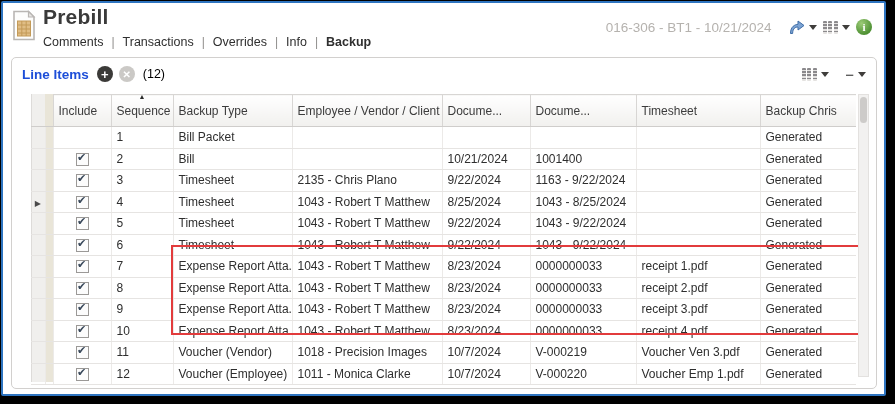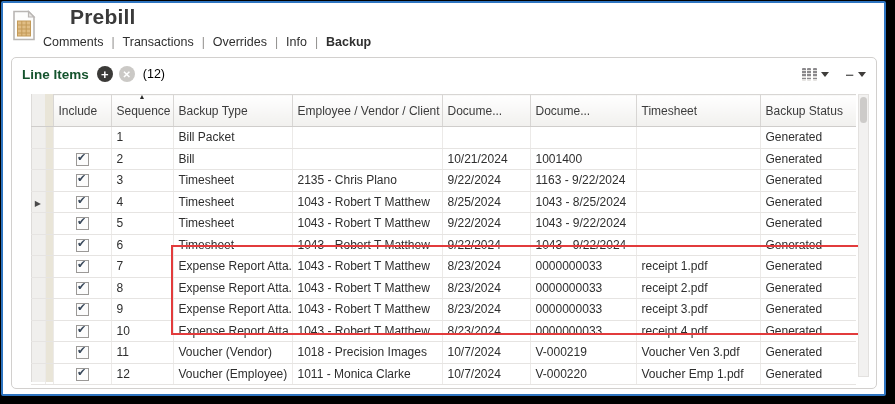--- a/index.html
+++ b/index.html
@@ -14,42 +14,42 @@
     position: absolute; left: 1px; top: 1px;
     width: 885px; height: 395px;
     background: #fff;
     border: 2px solid #2e74c0;
     border-radius: 2px;
   }
 
   
   .top-header { position: absolute; left: 0; top: 0; right: 0; height: 54px; background: #fff; }
   .doc-icon { position: absolute; left: 9px; top: 7px; width: 24px; height: 31px; }
-  .title { position: absolute; left: 40px; top: 2px; font-size: 21px; font-weight: 700; color: #3a3a3a; letter-spacing: 0.2px; margin-left: 27px; }
+  .title { position: absolute; left: 40px; top: 2px; font-size: 21px; font-weight: 700; color: #3a3a3a; letter-spacing: 0.2px; }
   .tabs { position: absolute; left: 40px; top: 32px; font-size: 12.5px; color: #2f2f2f; white-space: nowrap; }
   .tab { display: inline-block; cursor: default; }
   .tab.active { font-weight: 700; }
   .tab-sep { display: inline-block; color: #8f8d8b; margin: 0 8px; font-size: 12px; }
   .ref-cluster { position: absolute; right: 12px; top: 16px; display: flex; align-items: center; }
   .ref-text { color: #b5b2ae; font-size: 13.5px; margin-right: 10px; white-space: nowrap; }
   .caret-down { width: 0; height: 0; border-left: 4px solid transparent; border-right: 4px solid transparent; border-top: 5px solid #3f3d3b; display: inline-block; }
   .icon-btn { display: inline-flex; align-items: center; margin-left: 6px; cursor: pointer; }
   .col-bars { display: inline-flex; }
   .col-bar { width: 4px; height: 13px; border-radius: 1px; margin-right: 1.5px;
     background: repeating-linear-gradient(180deg, #8b898c 0 1.6px, #e4e2e0 1.6px 3.2px); }
   .info-circle { width: 16px; height: 16px; border-radius: 50%;
     background: radial-gradient(circle at 35% 28%, #9ccb77, #4f9134 70%);
     color: #fff; font-size: 11px; font-weight: 700; font-family: "Liberation Serif", serif;
     display: flex; align-items: center; justify-content: center; margin-left: 6px; }
 
   
   .panel { position: absolute; left: 8px; top: 54px; right: 7px; bottom: 5px;
     border: 1px solid #d2d0ce; border-radius: 5px; background: #fff; }
   .panel-header { position: absolute; left: 0; top: 0; right: 0; height: 32px; display: flex; align-items: center; padding: 0 10px; }
-  .panel-title { font-size: 13.5px; font-weight: 700; color: #14532d; margin-right: 8px; }
+  .panel-title { font-size: 13.5px; font-weight: 700; color: #1d4ed8; margin-right: 8px; }
   .circle-btn { width: 16px; height: 16px; border-radius: 50%; color: #fff; display: flex; align-items: center; justify-content: center; margin-right: 6px; cursor: pointer; }
   .circle-btn.add { background: #3b3a38; font-size: 13px; font-weight: 700; line-height: 1; }
   .circle-btn.del { background: #cbc9c6; font-size: 10px; font-weight: 700; }
   .panel-count { font-size: 12.5px; color: #000000; margin-left: 2px; }
   .panel-header-right { margin-left: auto; display: flex; align-items: center; }
   .minus-glyph { font-size: 15px; color: #2f2f2f; margin: 0 4px 0 16px; font-weight: 400; }
 
   
   .strip-gutter { position: absolute; left: 19px; top: 36px; width: 14px; bottom: 6px; background: #f0efed; border-left: 1px solid #dddbd9; }
   .strip-flag { position: absolute; left: 33px; top: 36px; width: 8px; bottom: 6px; background: #e9e5d8; }
@@ -89,20 +89,38 @@
   <div class="top-header">
     <svg class="doc-icon" viewBox="0 0 24 31">
       <path d="M2 1.5 H16.5 L22 7 V29.5 H2 Z" fill="#fdfdfc" stroke="#b9b6b3" stroke-width="1.6"></path>
       <path d="M16.5 1.5 V7 H22 Z" fill="#e9e7e4" stroke="#b9b6b3" stroke-width="1.2"></path>
       <rect x="5.5" y="11" width="13" height="15" fill="#e0bd85" stroke="#c39a58" stroke-width="1"></rect>
       <path d="M5.5 15 H18.5 M5.5 19 H18.5 M5.5 23 H18.5 M9.8 11 V26 M14.2 11 V26" stroke="#c39a58" stroke-width="1" fill="none"></path>
     </svg>
     <div class="title">Prebill</div>
     <div class="tabs">
       <span class="tab">Comments</span><span class="tab-sep">|</span><span class="tab">Transactions</span><span class="tab-sep">|</span><span class="tab">Overrides</span><span class="tab-sep">|</span><span class="tab">Info</span><span class="tab-sep">|</span><span class="tab active">Backup</span>
+    </div>
+    <div class="ref-cluster">
+      <span class="ref-text">016-306 - BT1 - 10/21/2024</span>
+      <span class="icon-btn">
+        <svg width="17" height="15" viewBox="0 0 17 15">
+          <path d="M2.5 13.5 C2.5 6.5 7 4.5 10 4.3 L10 1 L16 5.5 L10 10 L10 7 C7.5 7 4.8 8.2 4.6 13.5 Z" fill="#7da4d4" stroke="#3f6da6" stroke-width="1"></path>
+        </svg>
+        <span class="caret-down" style="margin-left:4px;"></span>
+      </span>
+      <span class="icon-btn">
+        <span class="col-bars">
+          <span class="col-bar"></span>
+            <span class="col-bar"></span>
+            <span class="col-bar"></span>
+        </span>
+        <span class="caret-down" style="margin-left:3px;"></span>
+      </span>
+      <span class="info-circle">i</span>
     </div>
   </div>
 
   <div class="panel">
     <div class="panel-header">
       <span class="panel-title">Line Items</span>
       <span class="circle-btn add">+</span>
       <span class="circle-btn del">✕</span>
       <span class="panel-count">(12)</span>
       <span class="panel-header-right">
@@ -140,21 +158,21 @@
           <tr>
             <th class="h-gutter"></th>
             <th class="h-flag"></th>
             <th>Include</th>
             <th><span class="sort-asc">▲</span><span>Sequence</span></th>
             <th>Backup Type</th>
             <th>Employee / Vendor / Client</th>
             <th>Docume...</th>
             <th>Docume...</th>
             <th>Timesheet</th>
-            <th>Backup Status</th>
+            <th>Backup Chris</th>
           </tr>
         </thead>
         <tbody>
             <tr>
     <td class="c-gutter"><span class="cur-arrow"></span></td>
     <td class="c-flag"></td>
     <td class="c-include"><span class="checkbox hidden"></span></td>
     <td>1</td>
     <td>Bill Packet</td>
     <td></td>

